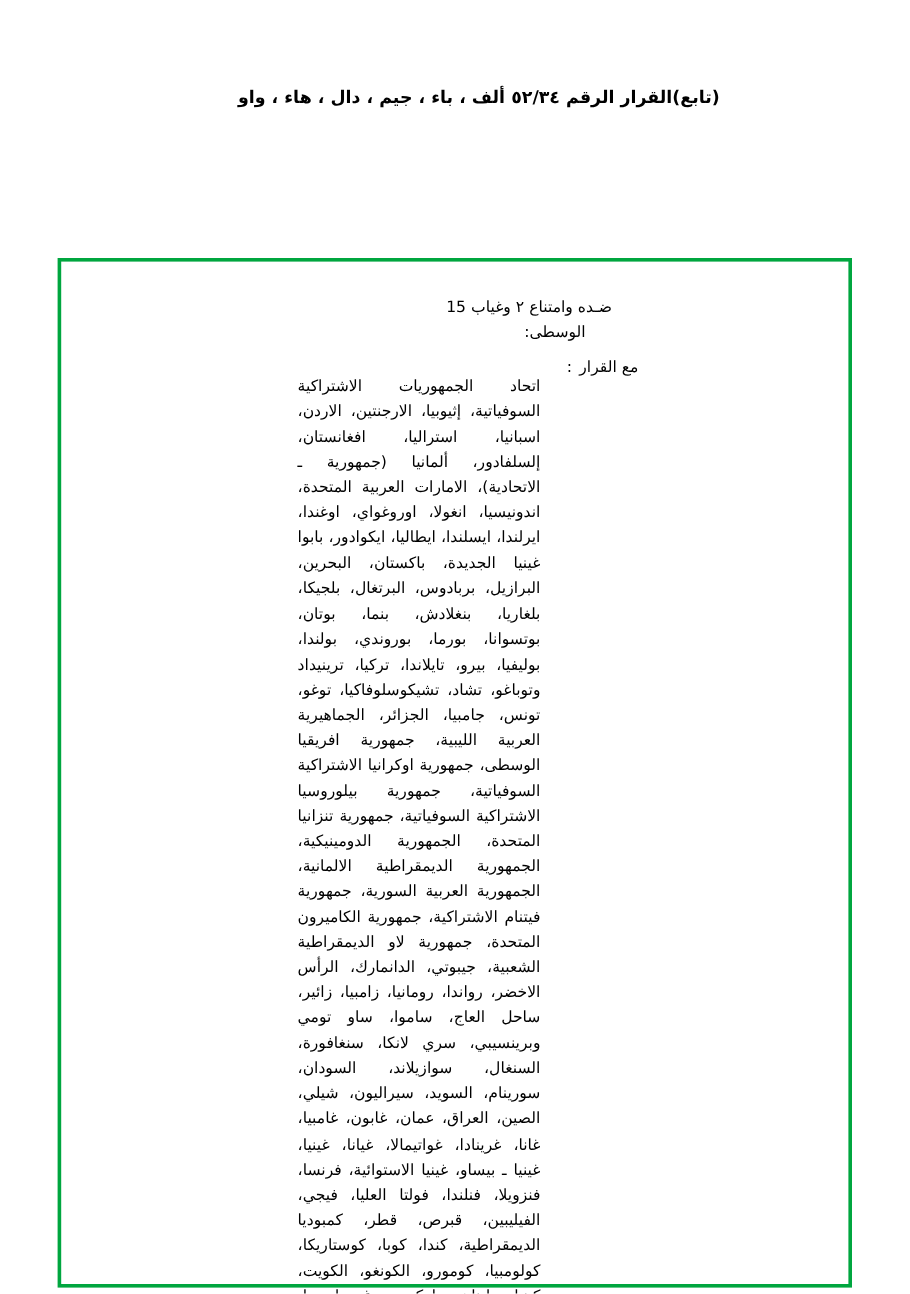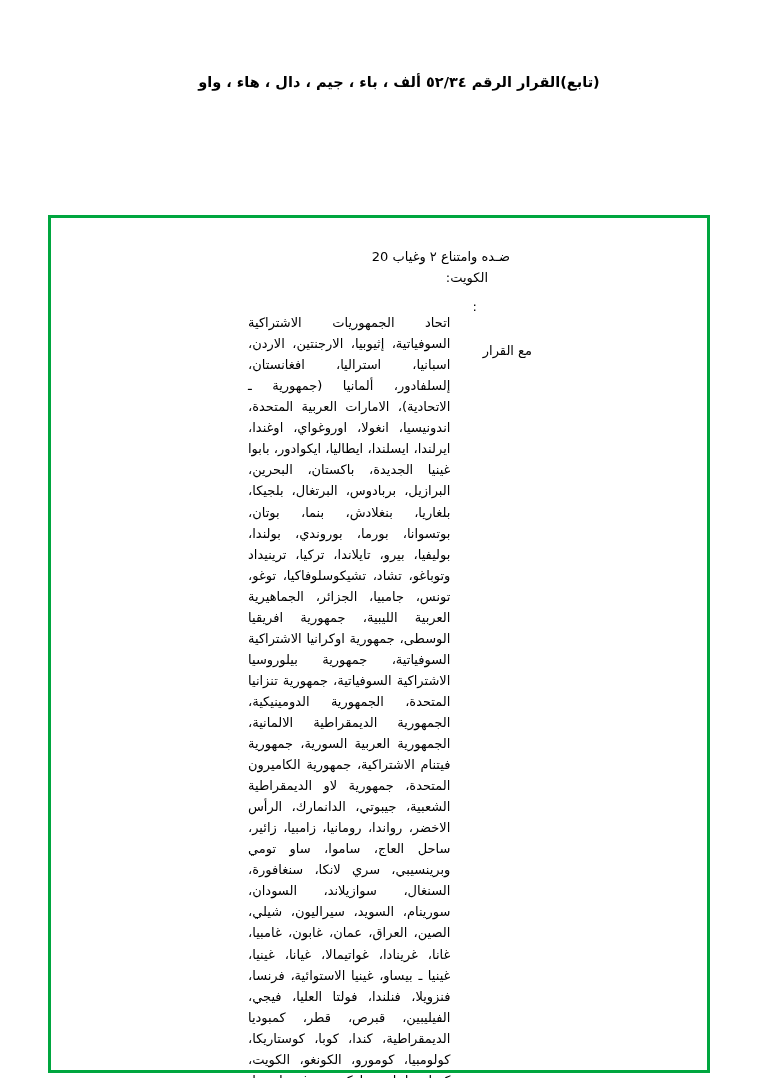--- a/index.html
+++ b/index.html
@@ -76,21 +76,20 @@
   .label-row {
     display: flex;
     flex-direction: row;
     align-items: flex-start;
     gap: 0px;
   }
   .label-cell {
     white-space: nowrap;
     flex: 0 0 auto;
     padding-left: 6px;
-    margin-top: 44px;
   }
   .colon-cell {
     flex: 0 0 auto;
     padding-left: 6px;
   }
   .text-cell {
     flex: 1 1 auto;
     text-align: justify;
     text-justify: inter-word;
   }
@@ -104,22 +103,22 @@
 
 <div class="page">
 
   <div class="header">
     <div class="header-title">(تابع)القرار الرقم ٥٢/٣٤ ألف ، باء ، جيم ، دال ، هاء ، واو</div>
   </div>
 
   <div class="frame">
     <div class="content">
 
-      <p class="line-plain indent-1">ضـده وامتناع ٢ وغياب 20</p>
-      <p class="line-plain indent-2">الكويت:</p>
+      <p class="line-plain indent-1">ضـده وامتناع ٢ وغياب 15</p>
+      <p class="line-plain indent-2">الوسطى:</p>
 
       <div class="body-block">
         <div class="label-row">
           <span class="label-cell">مع القرار</span>
           <span class="colon-cell">:</span>
           <span class="text-cell para">اتحاد الجمهوريات الاشتراكية السوفياتية، إثيوبيا، الارجنتين، الاردن، اسبانيا، استراليا، افغانستان، إلسلفادور، ألمانيا (جمهورية ـ الاتحادية)، الامارات العربية المتحدة، اندونيسيا، انغولا، اوروغواي، اوغندا، ايرلندا، ايسلندا، ايطاليا، ايكوادور، بابوا غينيا الجديدة، باكستان، البحرين، البرازيل، بربادوس، البرتغال، بلجيكا، بلغاريا، بنغلادش، بنما، بوتان، بوتسوانا، بورما، بوروندي، بولندا، بوليفيا، بيرو، تايلاندا، تركيا، ترينيداد وتوباغو، تشاد، تشيكوسلوفاكيا، توغو، تونس، جامبيا، الجزائر، الجماهيرية العربية الليبية، جمهورية افريقيا الوسطى، جمهورية اوكرانيا الاشتراكية السوفياتية، جمهورية بيلوروسيا الاشتراكية السوفياتية، جمهورية تنزانيا المتحدة، الجمهورية الدومينيكية، الجمهورية الديمقراطية الالمانية، الجمهورية العربية السورية، جمهورية فيتنام الاشتراكية، جمهورية الكاميرون المتحدة، جمهورية لاو الديمقراطية الشعبية، جيبوتي، الدانمارك، الرأس الاخضر، رواندا، رومانيا، زامبيا، زائير، ساحل العاج، ساموا، ساو تومي وبرينسيبي، سري لانكا، سنغافورة، السنغال، سوازيلاند، السودان، سورينام، السويد، سيراليون، شيلي، الصين، العراق، عمان، غابون، غامبيا، غانا، غرينادا، غواتيمالا، غيانا، غينيا، غينيا ـ بيساو، غينيا الاستوائية، فرنسا، فنزويلا، فنلندا، فولتا العليا، فيجي، الفيليبين، قبرص، قطر، كمبوديا الديمقراطية، كندا، كوبا، كوستاريكا، كولومبيا، كومورو، الكونغو، الكويت، كينيا، لبنان، لوكسمبورغ، ليبيريا، ليزوتو، مالطا، مالي، ماليزيا، مدغشقر، مصر،</span>
         </div>
       </div>
 
     </div>

